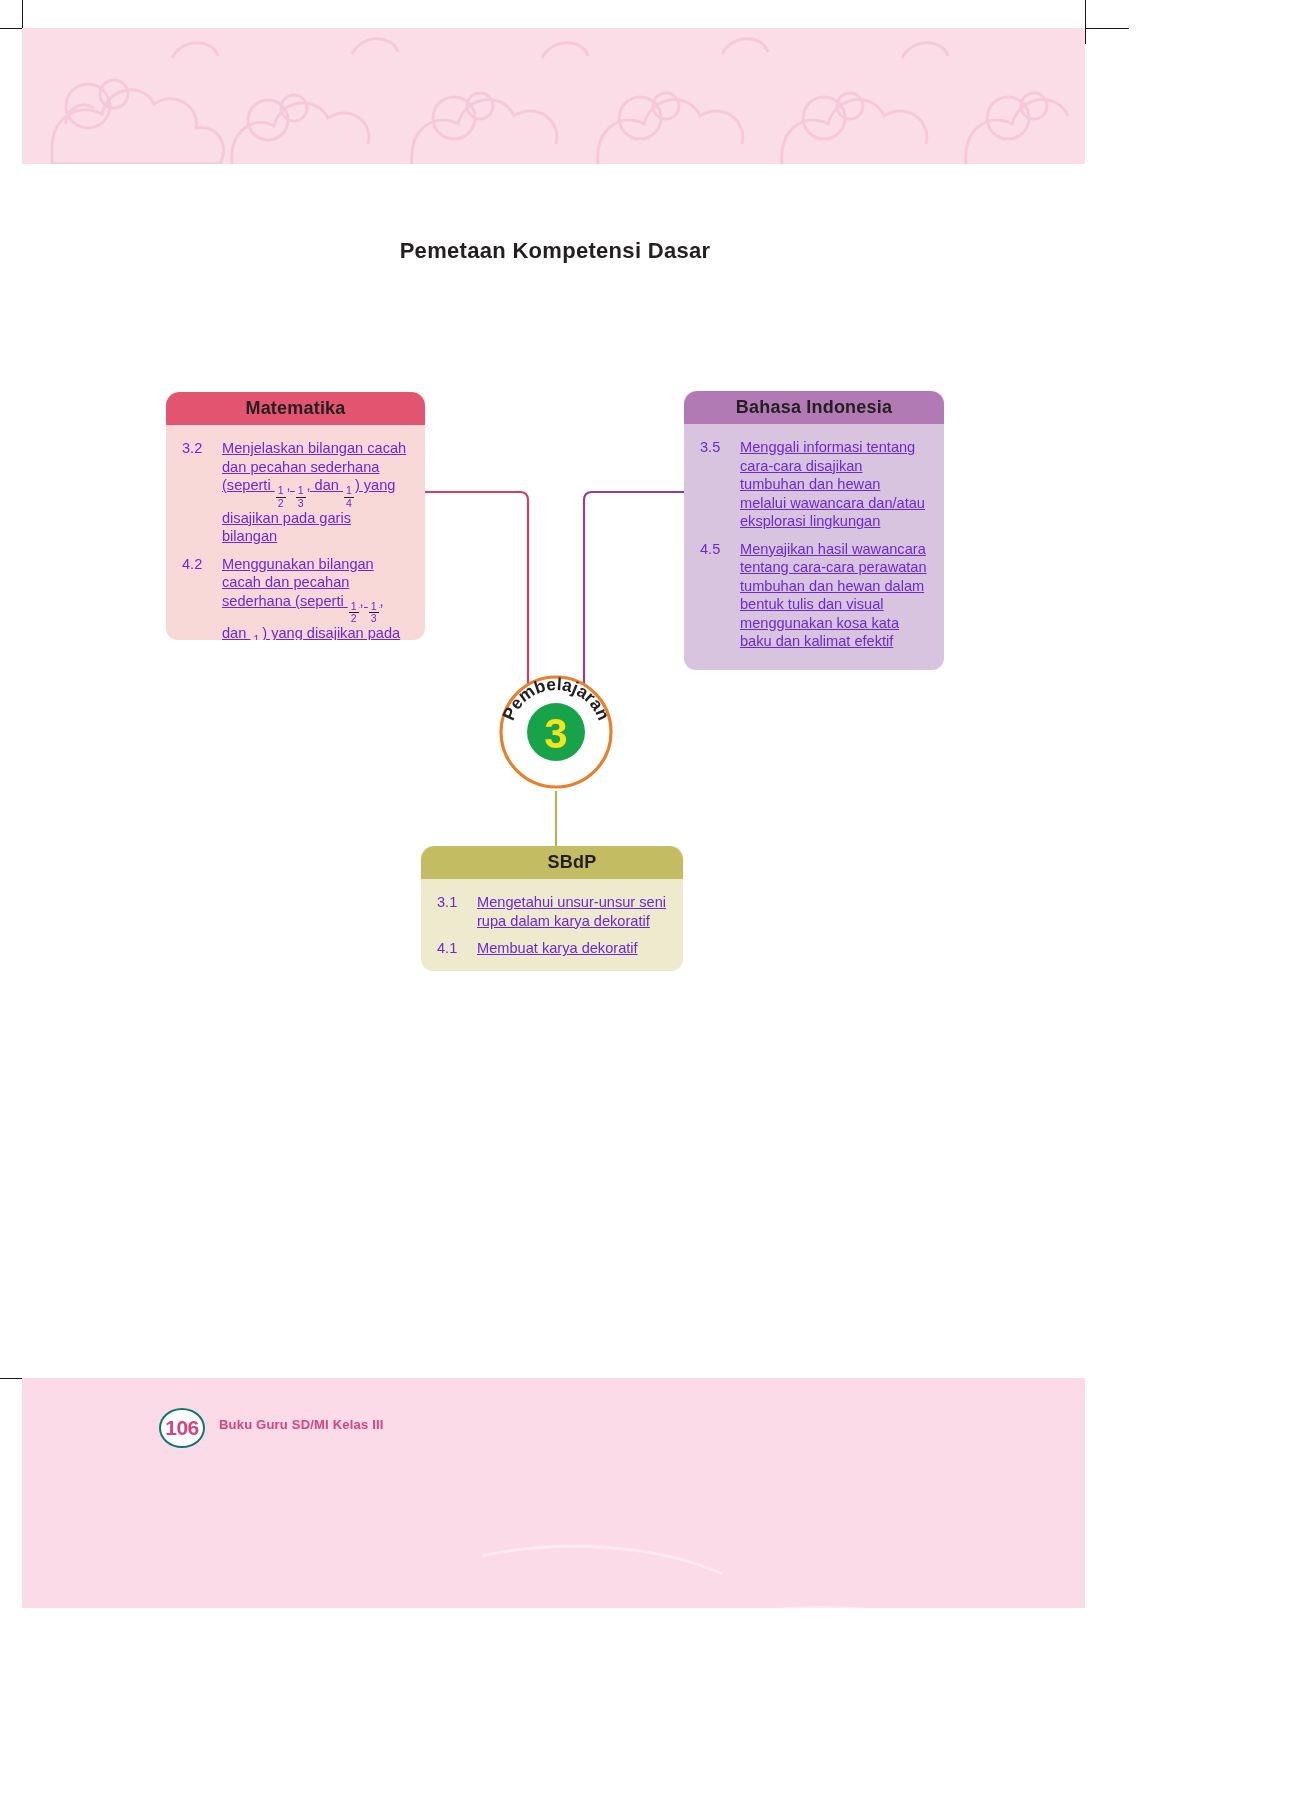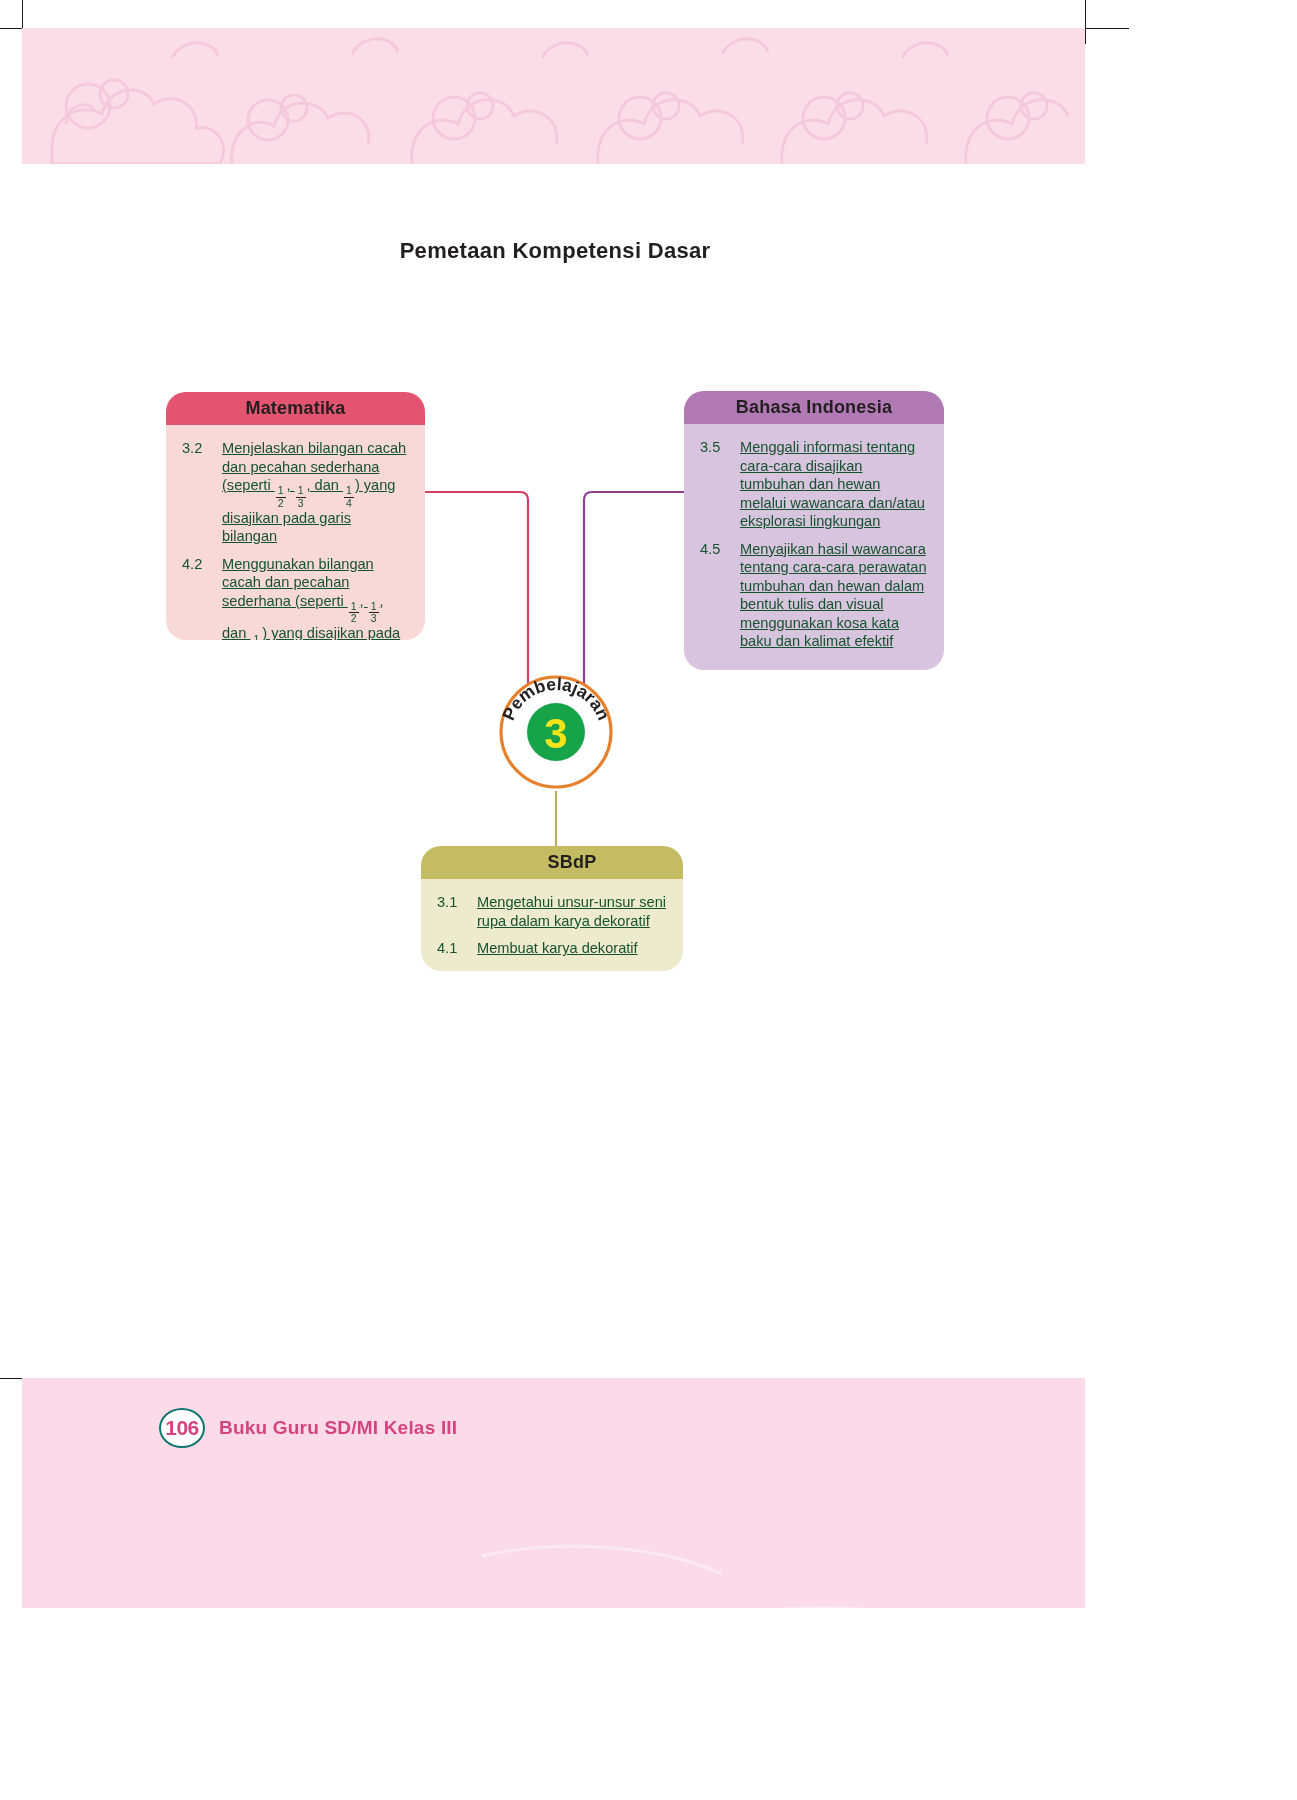--- a/index.html
+++ b/index.html
@@ -48,21 +48,21 @@
     background: #ffffff;
     border: 2px solid #0f766e;
     display: flex; align-items: center; justify-content: center;
     color: #d6447f;
     font-size: 21px; font-weight: bold;
     letter-spacing: -0.5px;
   }
   .footer-text {
     position: absolute;
     left: 219px; top: 1417px;
-    font-size: 19px; font-weight: bold;
+    font-size: 13px; font-weight: bold;
     color: #d6447f;
     letter-spacing: 0.2px;
   }
 
   
   .page-title {
     position: absolute;
     left: 0; top: 238px;
     width: 1110px;
     text-align: center;
@@ -71,39 +71,39 @@
     color: #231f20;
     letter-spacing: 0.3px;
   }
 
   
   .connectors { position: absolute; left: 0; top: 0; width: 1297px; height: 1800px; pointer-events: none; }
 
   
   .card {
     position: absolute;
-    border-radius: 20px;
+    border-radius: 12px;
     overflow: hidden;
   }
   .card .card-head {
     height: 33px;
     display: flex; align-items: center; justify-content: center;
     font-size: 18px; font-weight: bold;
     color: #231f20;
     letter-spacing: 0.2px;
   }
   .card .card-body {
     padding: 14px 16px 16px 16px;
   }
   .kd-row {
     display: flex;
     margin-bottom: 9px;
     font-size: 14.6px;
     line-height: 1.27;
-    color: #14532d;
+    color: #6d28d9;
   }
   .kd-row:last-child { margin-bottom: 0; }
   .kd-code { width: 40px; flex: 0 0 40px; }
   .kd-text { flex: 1; text-decoration: underline; }
 
   
   .card-math        { left: 166px; top: 392px;  width: 259px; height: 248px; background: #f9d8d8; }
   .card-math .card-head   { background: #e2546f; border-radius: 14px 14px 0 0; }
 
   .card-bindo       { left: 684px; top: 391px;  width: 260px; height: 279px; background: #d8c4de; }

